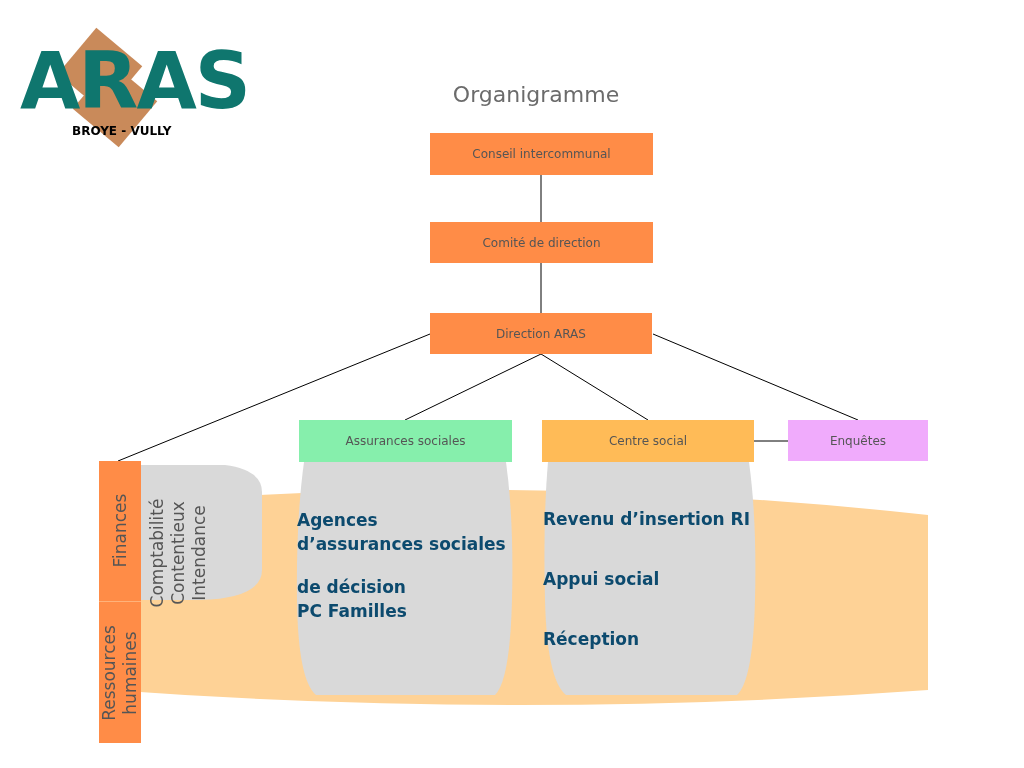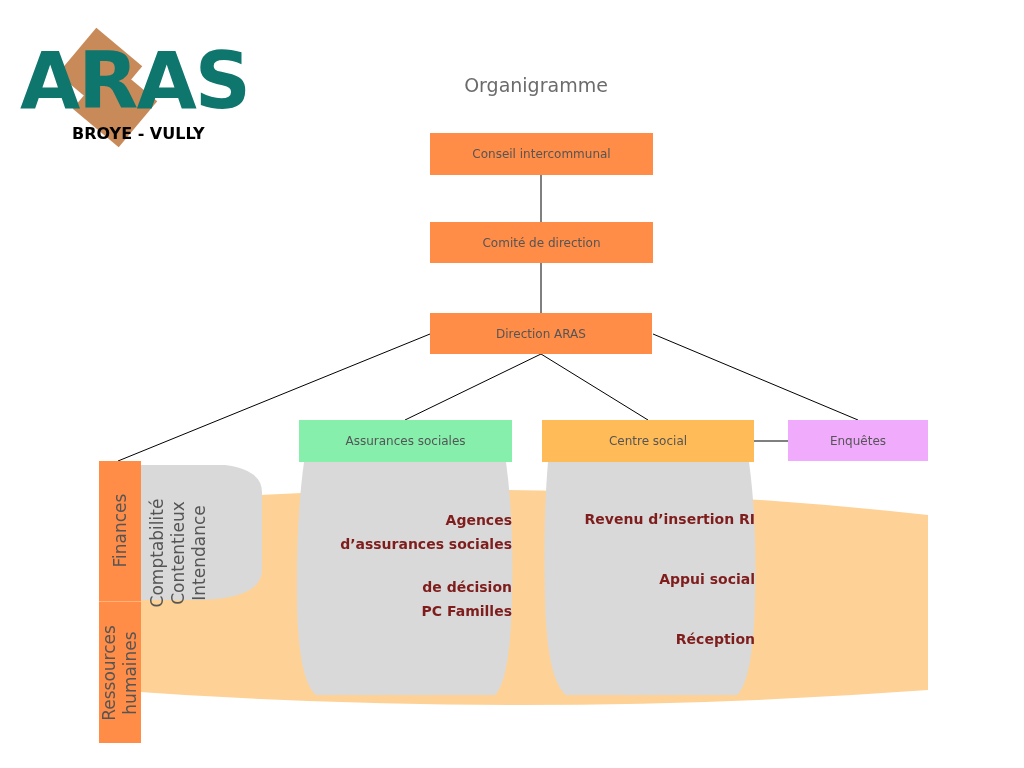--- a/index.html
+++ b/index.html
@@ -2,30 +2,30 @@
 <html><head>
 <meta charset="utf-8">
 <style>
   html, body { margin: 0; padding: 0; }
   body { width: 1024px; height: 768px; background: #ffffff; position: relative; overflow: hidden;
          font-family: "DejaVu Sans", "Liberation Sans", sans-serif; }
   .abs { position: absolute; }
   #canvas { position: absolute; left: 0; top: 0; width: 1024px; height: 768px; }
   .box { position: absolute; display: flex; align-items: center; justify-content: center;
          color: #555555; font-size: 12px; white-space: nowrap; }
-  .title { position: absolute; left: 436px; top: 74px; width: 200px; text-align: center;
-           color: #6b6b6b; font-size: 19px; }
-  .bubble-text { position: absolute; color: #7f1d1d; font-weight: bold; font-size: 14px;
-                 text-align: right; line-height: 24px; }
+  .title { position: absolute; left: 436px; top: 82px; width: 200px; text-align: center;
+           color: #6b6b6b; font-size: 22px; }
+  .bubble-text { position: absolute; color: #0c4a6e; font-weight: bold; font-size: 17px;
+                 text-align: left; line-height: 24px; }
   .vert { position: absolute; color: #555555; font-size: 17px; transform-origin: center center;
           transform: rotate(-90deg); white-space: nowrap; text-align: center; line-height: 21px; }
   .logo-word { position: absolute; font-family: "DejaVu Sans", sans-serif; font-weight: bold;
                color: #0f766e; font-size: 78px; letter-spacing: -2px; }
   .logo-sub { position: absolute; font-family: "DejaVu Sans", sans-serif; font-weight: bold;
-              color: #000; font-size: 16px; }
+              color: #000; font-size: 12px; }
 </style>
 </head>
 <body>
 
 <svg id="canvas" width="1024" height="768">
 
   <path d="M110,505 Q520,470 928,515 L928,690 Q520,720 110,690 Z" fill="#fed296"></path>
 
   <path d="M140,465 L225,465 Q262,470 262,492 L262,570 Q262,598 200,600 L140,600 Z" fill="#d9d9d9"></path>
 

